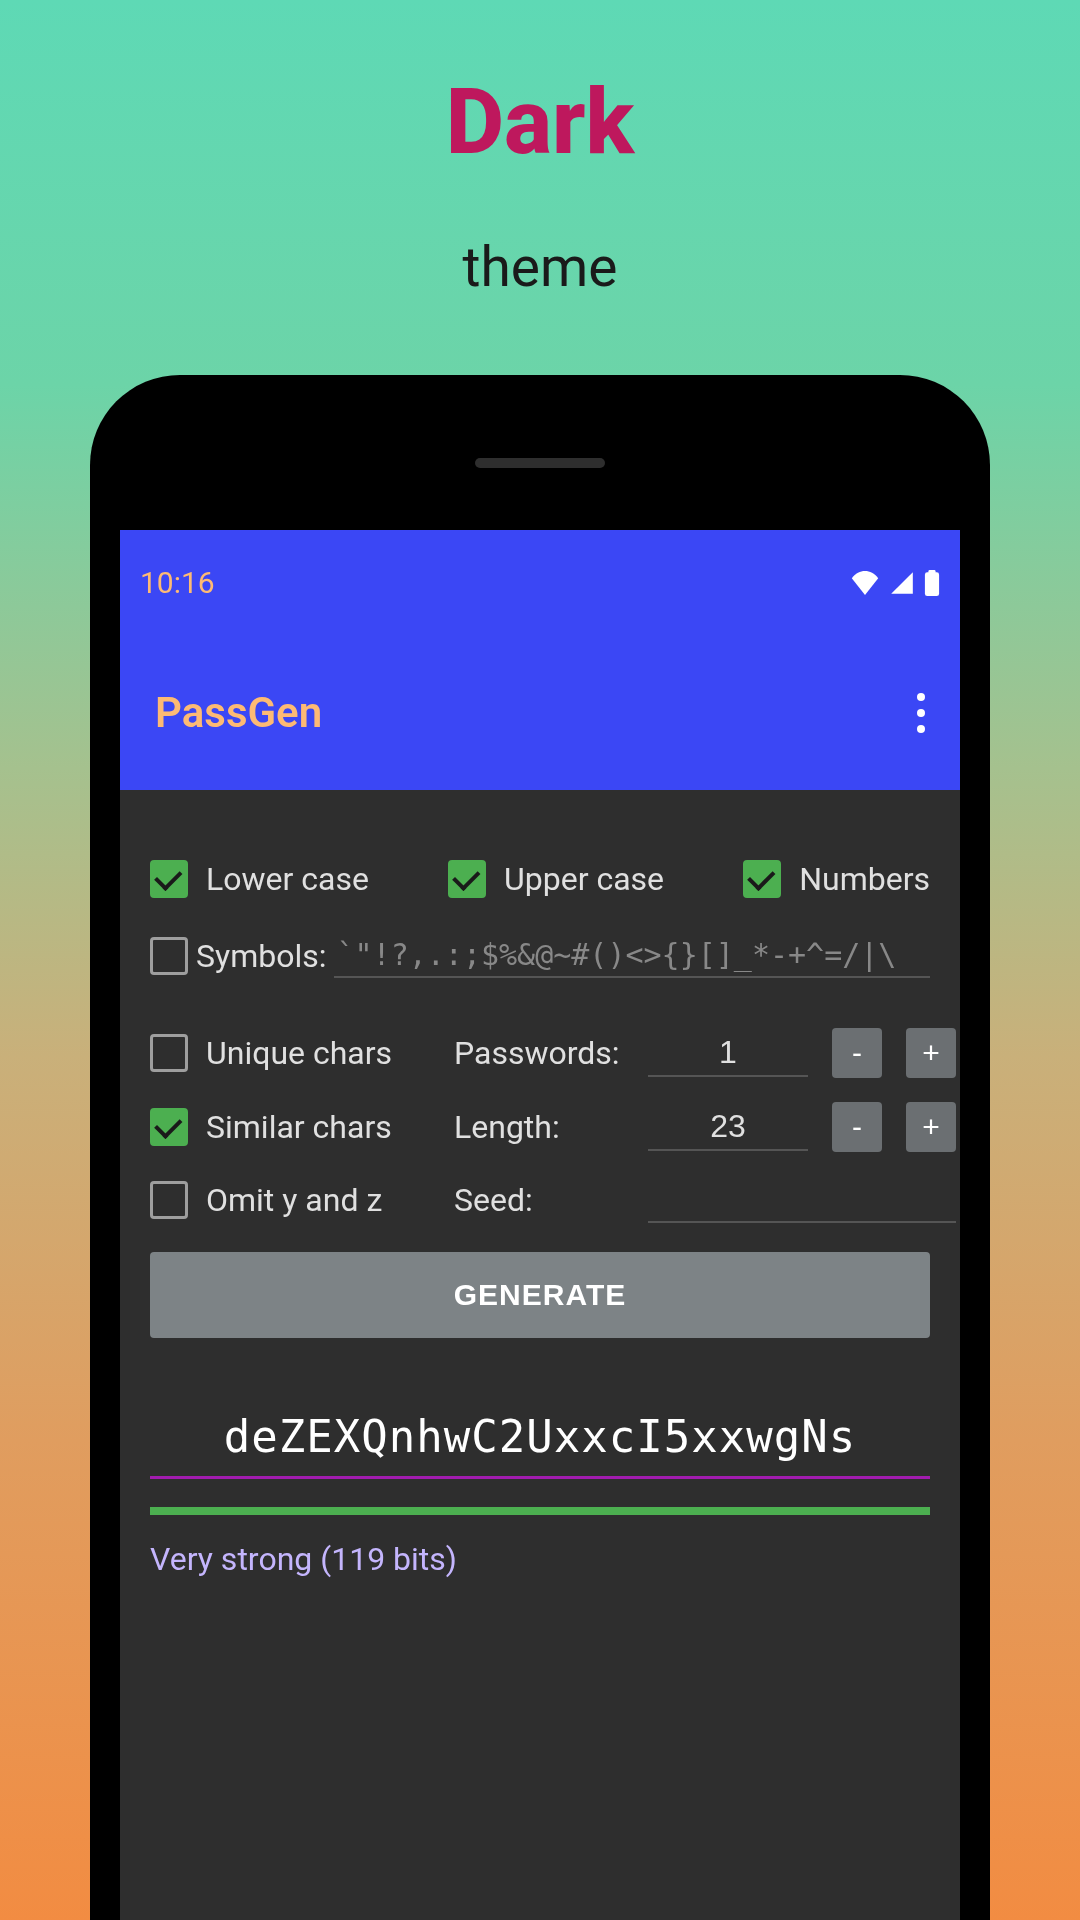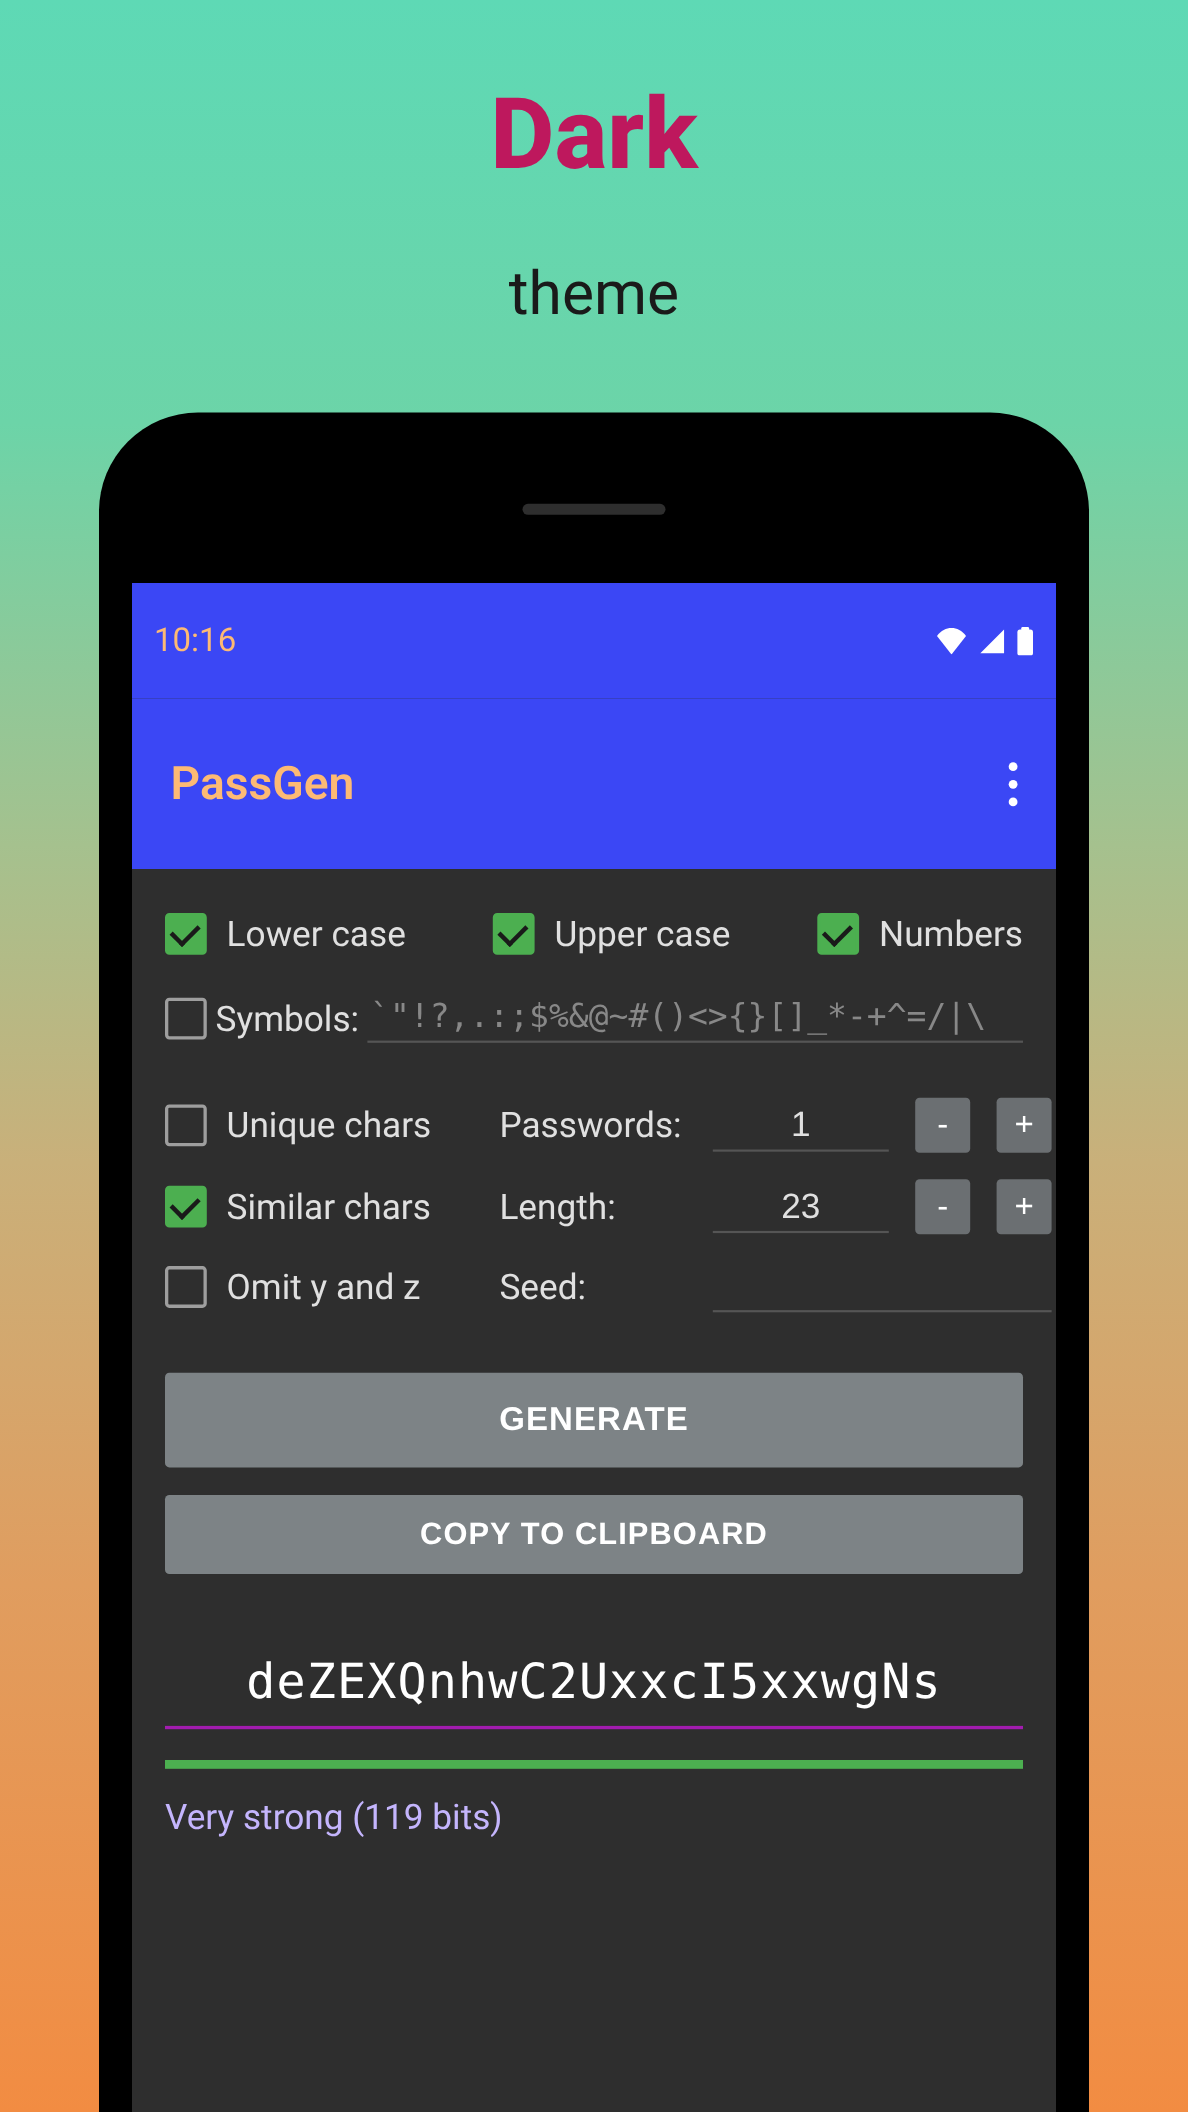--- a/index.html
+++ b/index.html
@@ -120,20 +120,21 @@
   width: 20px;
   height: 12px;
   border-left: 4px solid #1a1a1a;
   border-bottom: 4px solid #1a1a1a;
   transform: rotate(-45deg) translate(1px, -2px);
 }
 .check-group {
   display: flex;
   align-items: center;
   gap: 18px;
+  margin-top: 30px;
 }
 .row-top {
   display: flex;
   justify-content: space-between;
   margin-bottom: 35px;
 }
 .symbols-row {
   display: flex;
   align-items: center;
   gap: 8px;
@@ -148,21 +149,21 @@
   font-size: 30px;
   padding: 4px 2px;
   font-family: monospace;
 }
 .grid-section {
   display: grid;
   grid-template-columns: 280px 170px 1fr auto auto;
   align-items: center;
   row-gap: 32px;
   column-gap: 15px;
-  margin-bottom: 55px;
+  margin-bottom: 29px;
   gap: 24px;
 }
 .grid-left {
   display: flex;
   align-items: center;
   gap: 18px;
 }
 .num-input {
   background: transparent;
   border: none;
@@ -329,21 +330,20 @@
           <div class="checkbox"></div>
           <span class="label-txt">Omit y and z</span>
         </div>
         <span class="label-txt">Seed:</span>
         <div style="grid-column: 3 / span 3;">
           <input class="seed-input" value="" style="">
         </div>
       </div>
 
       <button class="big-btn">GENERATE</button>
-      <button class="big-btn secondary">COPY TO CLIPBOARD</button>
 
       <div class="output">
         <input class="password-output" value="deZEXQnhwC2UxxcI5xxwgNs" style="">
         <div class="strength-bar"></div>
         <div class="strength-text">Very strong (119 bits)</div>
       </div>
 
     </div>
   </div>
 </div>

